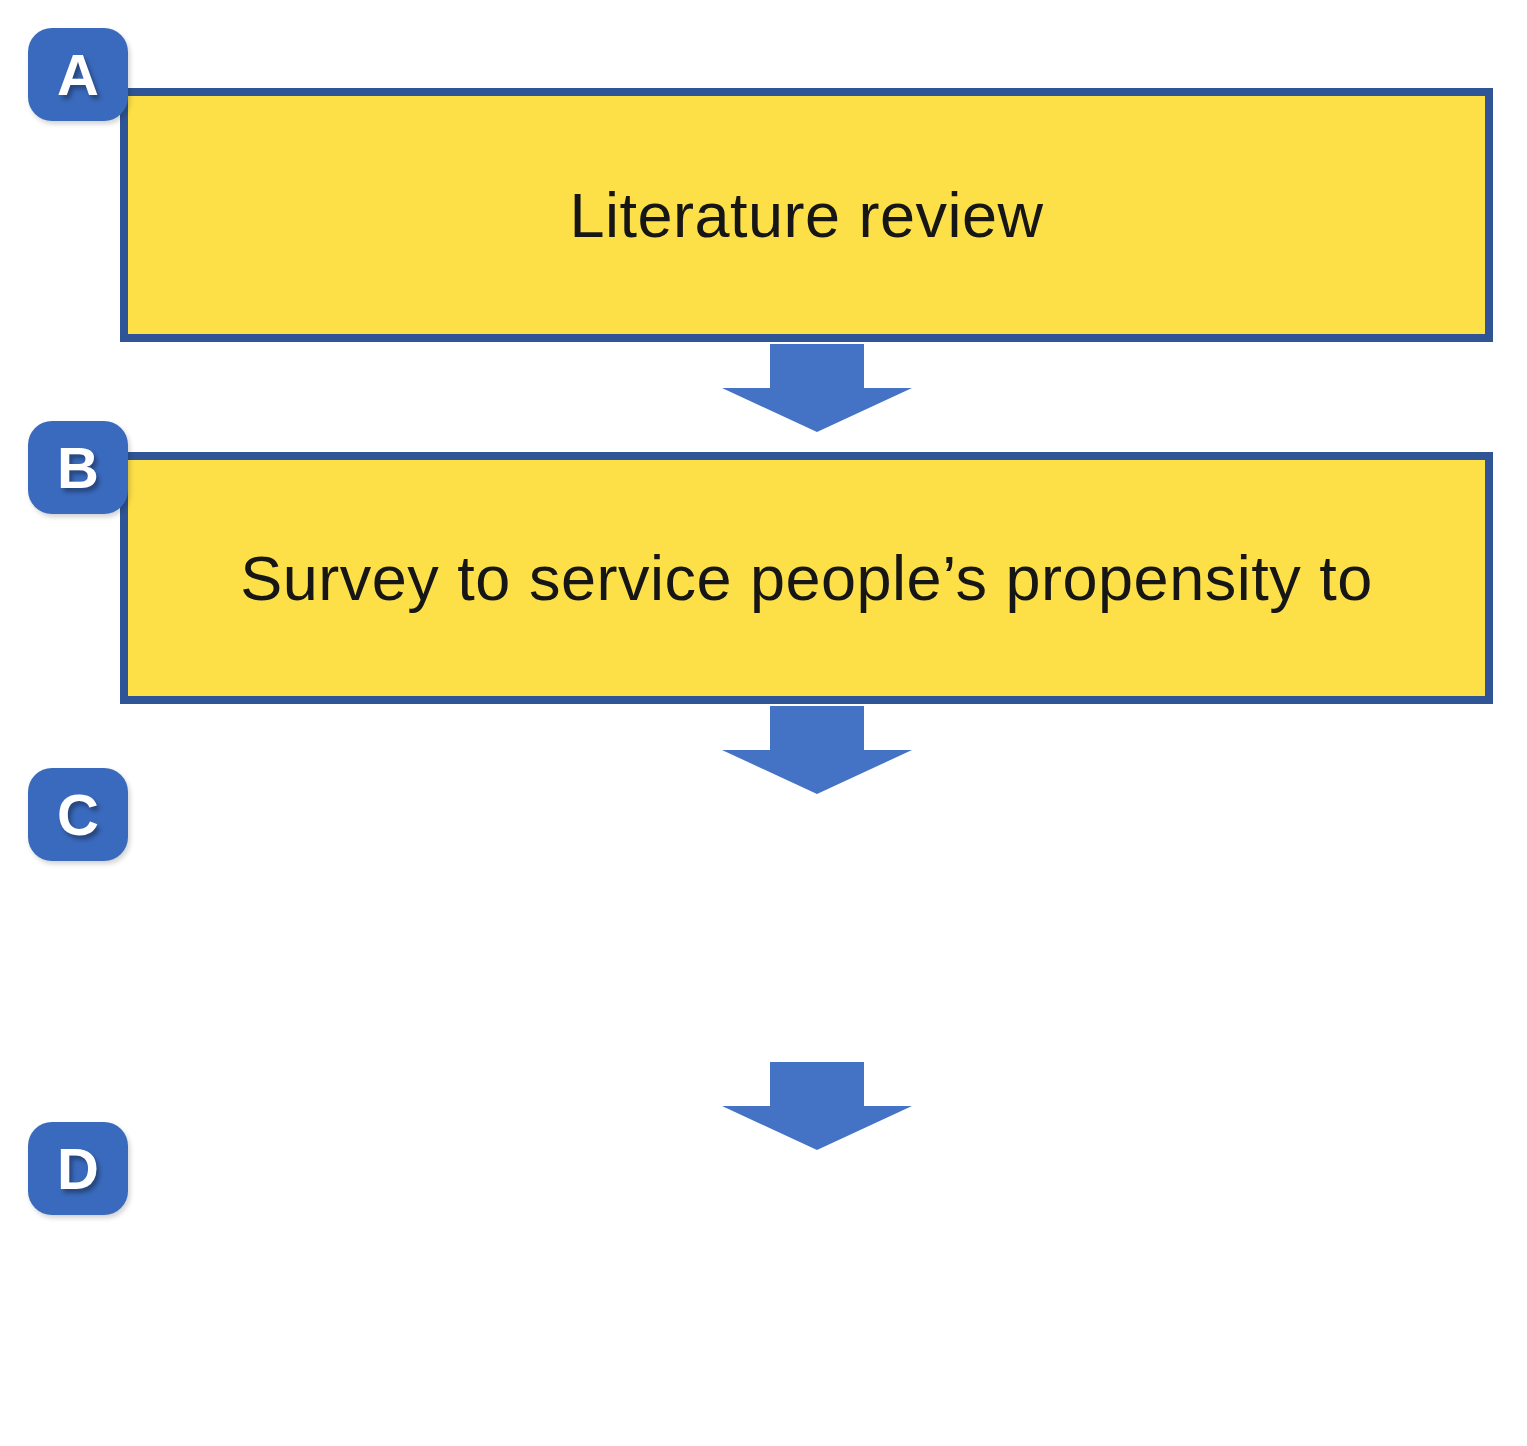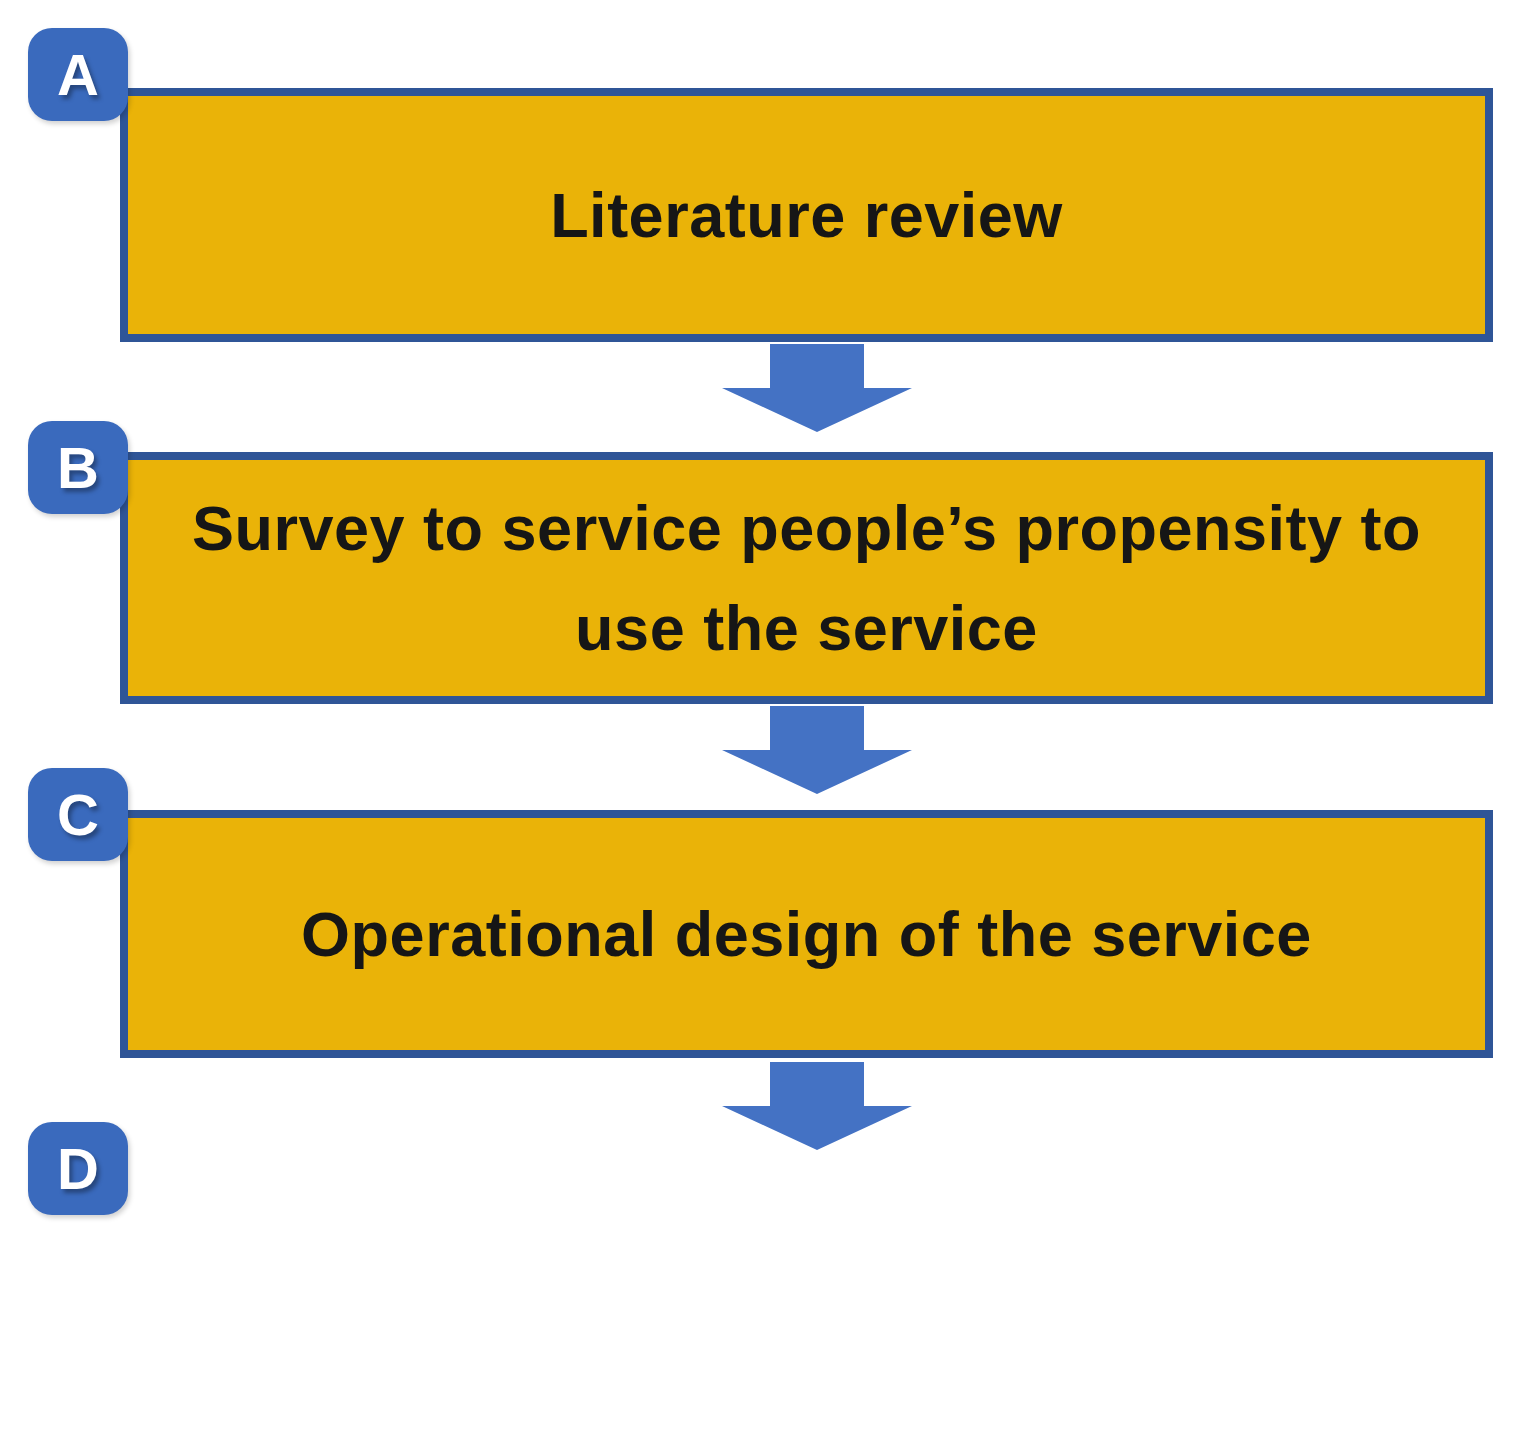--- a/index.html
+++ b/index.html
@@ -13,28 +13,27 @@
     height: 1446px;
     background: #ffffff;
     font-family: "Liberation Sans", sans-serif;
     overflow: hidden;
   }
   .step-box {
     position: absolute;
     left: 120px;
     width: 1357px;              
     border: 8px solid var(--border, #2f5597);
-    background: #eab308;
+    background: #fde047;
     display: flex;
     flex-direction: column;
     justify-content: center;
     align-items: center;
     text-align: center;
     box-sizing: content-box;
-    font-weight: bold;
   }
   .box-a { top: 88px;   height: 238px; }
   .box-b { top: 452px;  height: 236px; }
   .box-c { top: 810px;  height: 232px; }
   .box-d { top: 1163px; height: 236px; }
 
   .step-text {
     color: var(--text, #161616);
     font-size: 63px;
     line-height: 100px;
@@ -96,34 +95,30 @@
     <svg viewBox="0 0 190 88" xmlns="http://www.w3.org/2000/svg" aria-hidden="true">
       <polygon points="48,0 142,0 142,44 190,44 95,88 0,44 48,44" fill="currentColor"></polygon>
     </svg>
   </div>
 
   <div class="badge badge-b">
     <span class="badge-letter">B</span>
   </div>
   <div class="step-box box-b">
     <span class="step-text">Survey to service people’s propensity to</span>
-    <span class="step-text">use the service</span>
   </div>
 
   <div class="down-arrow arrow-2">
     <svg viewBox="0 0 190 88" xmlns="http://www.w3.org/2000/svg" aria-hidden="true">
       <polygon points="48,0 142,0 142,44 190,44 95,88 0,44 48,44" fill="currentColor"></polygon>
     </svg>
   </div>
 
   <div class="badge badge-c">
     <span class="badge-letter">C</span>
-  </div>
-  <div class="step-box box-c">
-    <span class="step-text">Operational design of the service</span>
   </div>
 
   <div class="down-arrow arrow-3">
     <svg viewBox="0 0 190 88" xmlns="http://www.w3.org/2000/svg" aria-hidden="true">
       <polygon points="48,0 142,0 142,44 190,44 95,88 0,44 48,44" fill="currentColor"></polygon>
     </svg>
   </div>
 
   <div class="badge badge-d">
     <span class="badge-letter">D</span>

